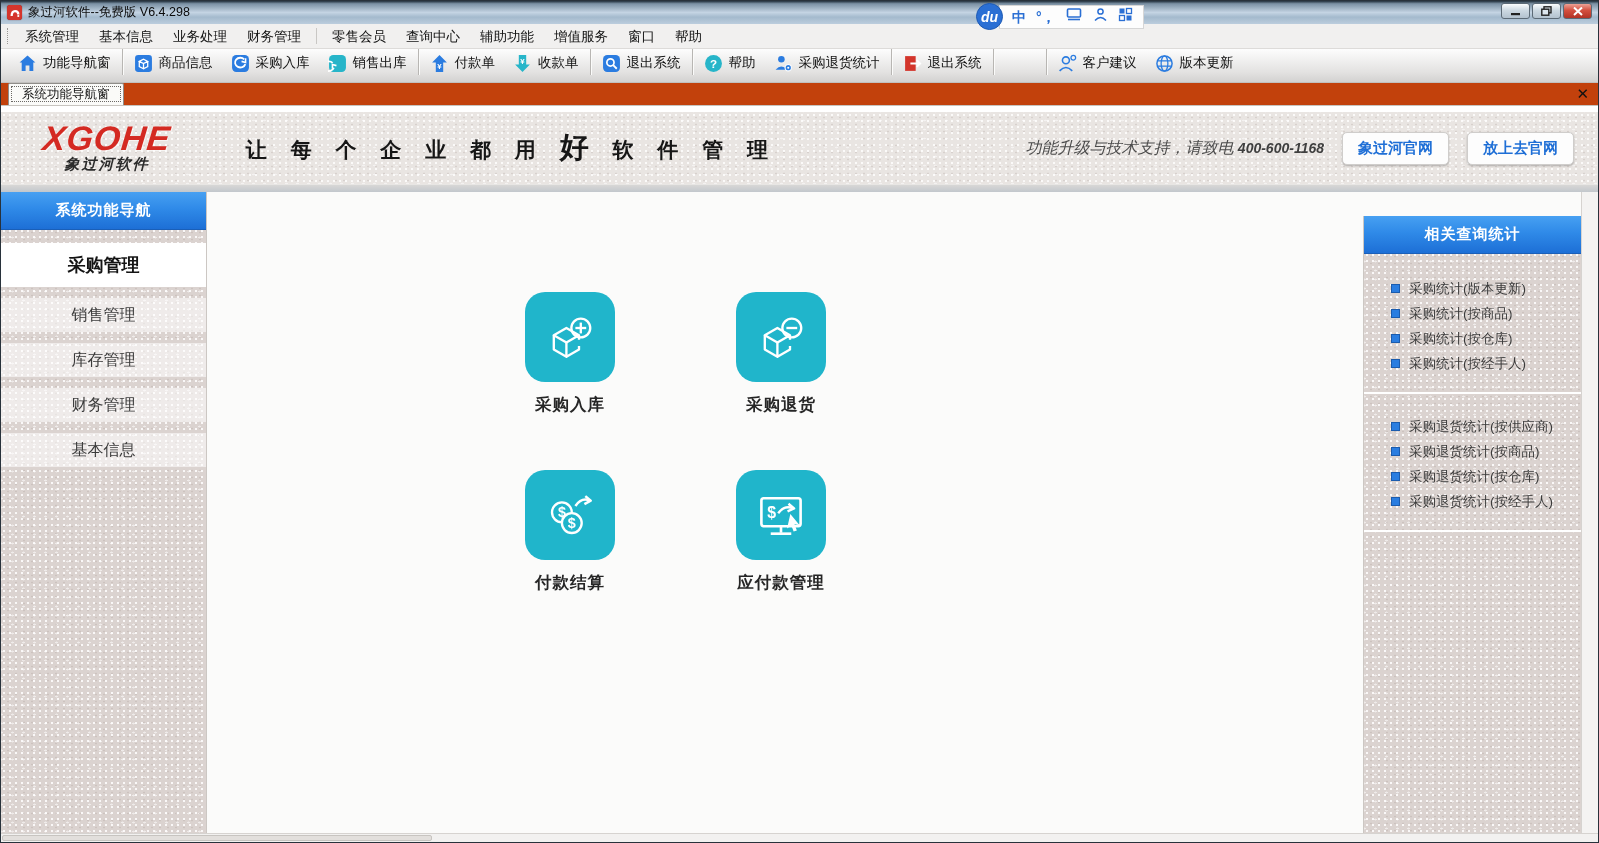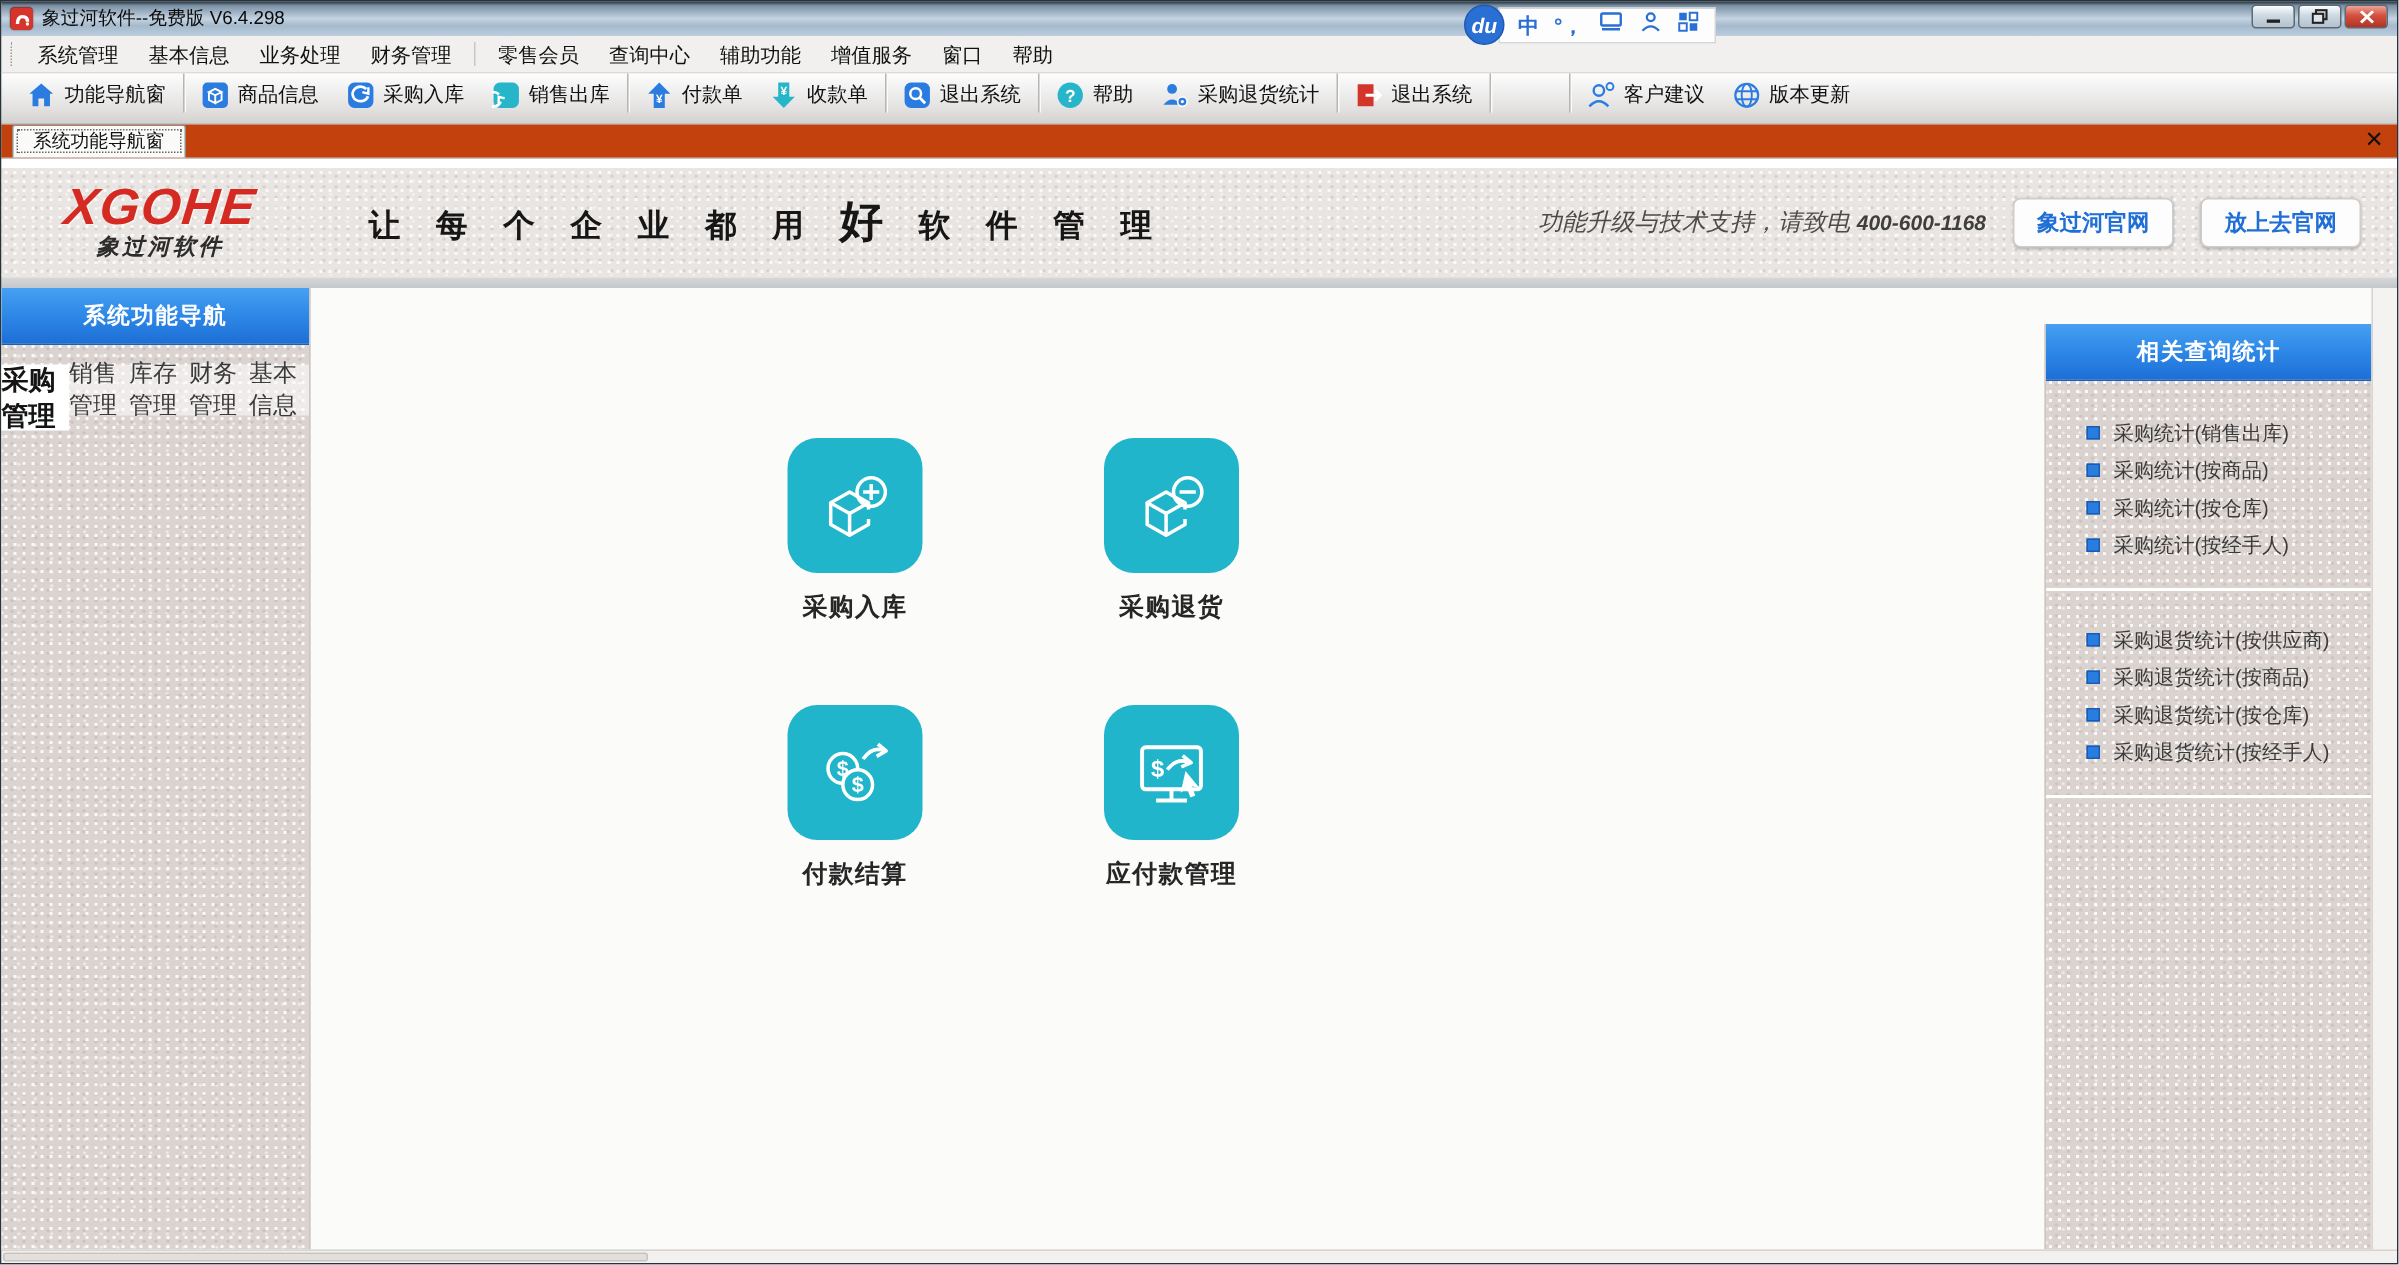--- a/index.html
+++ b/index.html
@@ -117,21 +117,21 @@
     background-position:0 0, 3px 2px, 6px 5px;
   }
   .sidebar-left { flex:0 0 206px; border-right:1px solid #ccc7c3; display:flex; flex-direction:column; }
   .side-header {
     height:38px; flex:0 0 38px;
     background:linear-gradient(#47a0f2 0%, #2f8ae8 45%, #1d6fd6 100%);
     color:#fff; font-size:15px; font-weight:bold;
     display:flex; align-items:center; justify-content:center; letter-spacing:1px;
     border-bottom:1px solid #1a5fb8;
   }
-  .side-items { margin-top:13px; display:flex; flex-direction:row; }
+  .side-items { margin-top:13px; display:flex; flex-direction:column; }
   .side-item {
     height:34px; margin-bottom:11px; background:rgba(255,255,255,.55);
     display:flex; align-items:center; justify-content:center;
     font-size:16px; color:#3a3a3a;
   }
   .side-item.active { height:44px; background:#ffffff; font-size:18px; font-weight:600; color:#141414; }
   .main-area { flex:1; min-width:0; padding:100px 0 0 303px; }
   .tile-grid { display:grid; grid-template-columns:120px 120px; column-gap:91px; row-gap:54px; }
   .tile-cell { width:120px; text-align:center; }
   .tile {
@@ -443,21 +443,21 @@
           </div>
         </div>
     </div>
 
     <div class="sidebar-right texture">
       <div class="side-header">相关查询统计</div>
       <div class="stat-groups" id="stat-groups">
           <div class="stat-group">
             <div class="stat-item">
               <span class="stat-bullet"></span>
-              <span class="stat-label">采购统计(销售出库)</span>
+              <span class="stat-label">采购统计(版本更新)</span>
             </div>
             <div class="stat-item">
               <span class="stat-bullet"></span>
               <span class="stat-label">采购统计(按商品)</span>
             </div>
             <div class="stat-item">
               <span class="stat-bullet"></span>
               <span class="stat-label">采购统计(按仓库)</span>
             </div>
             <div class="stat-item">

